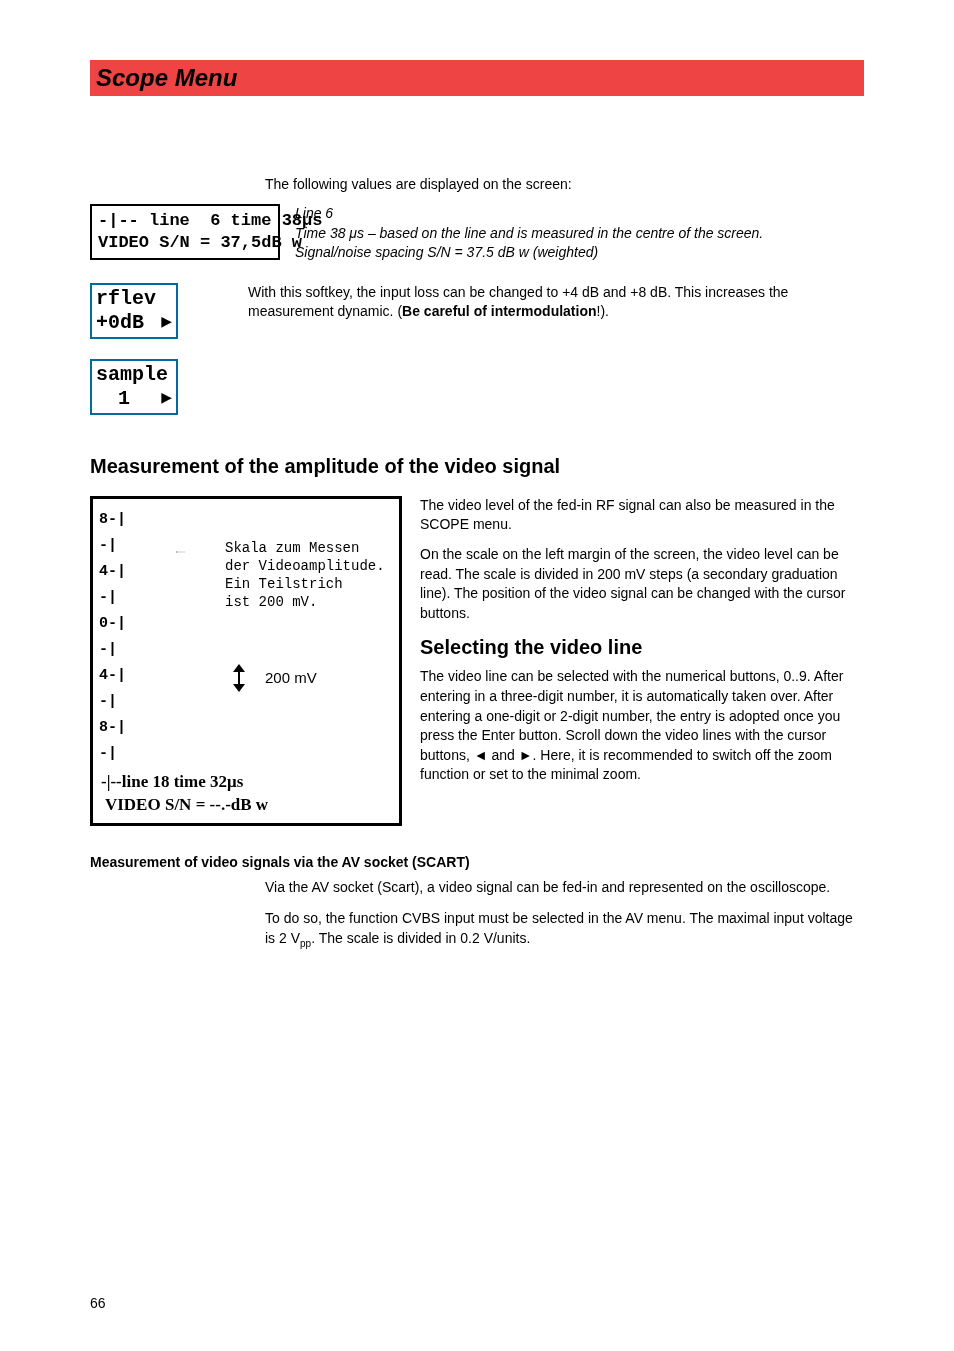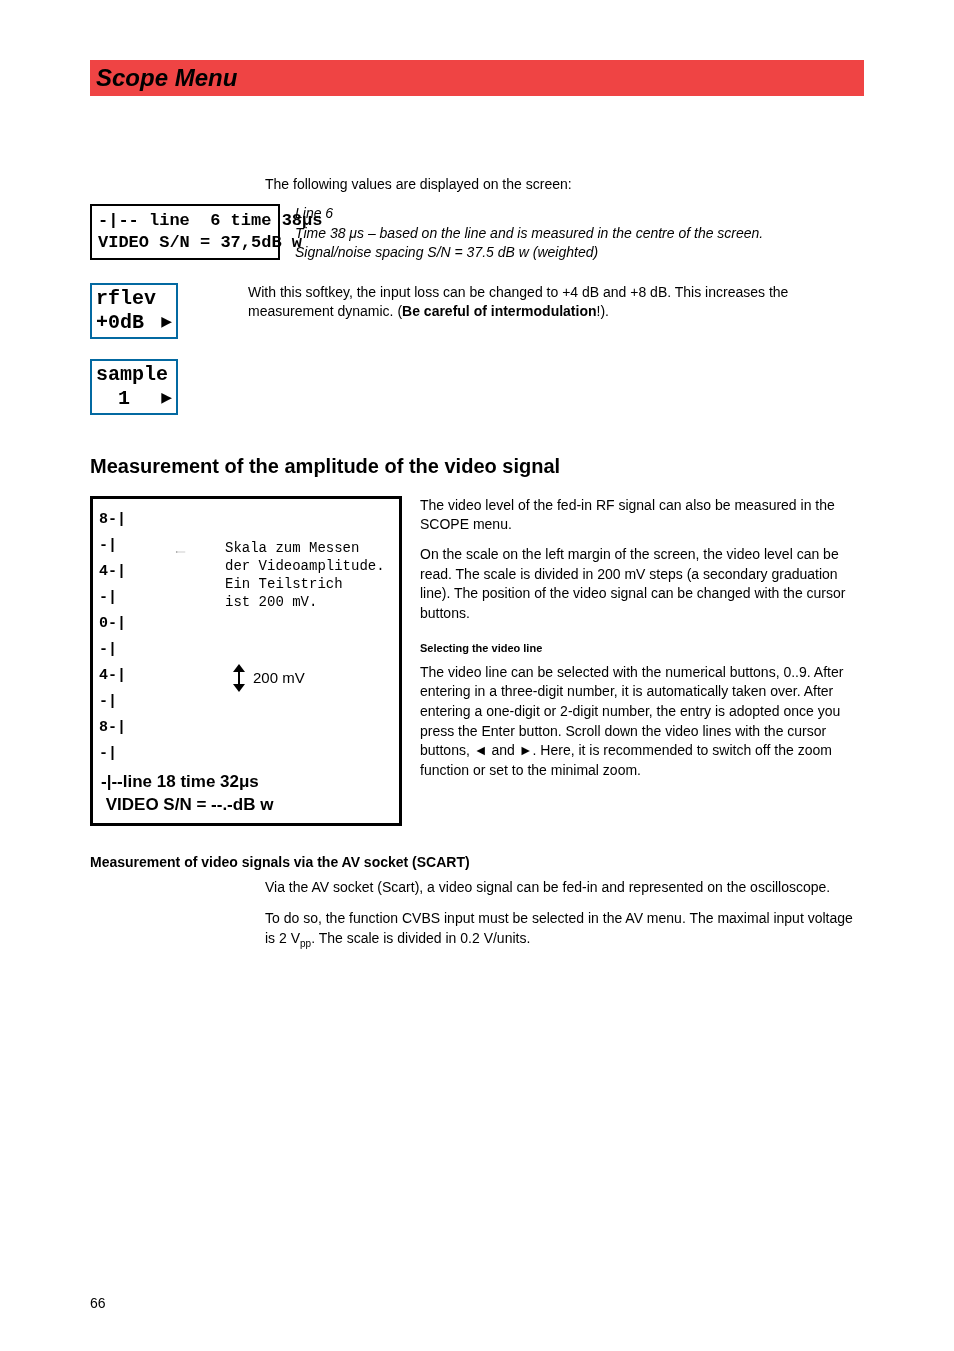--- a/index.html
+++ b/index.html
@@ -82,23 +82,23 @@
     .italic {
       font-style: italic;
     }
     h2 {
       font-size: 20px;
       font-weight: bold;
       margin-top: 40px;
       margin-bottom: 18px;
     }
     h3 {
-      font-size: 11px;
-      font-weight: bold;
-      margin-top: 18px;
+      font-size: 20px;
+      font-weight: bold;
+      margin-top: 10px;
       margin-bottom: 6px;
     }
     h4 {
       font-size: 14px;
       font-weight: bold;
       margin-top: 28px;
       margin-bottom: 8px;
     }
     .two-col {
       display: flex;
@@ -143,31 +143,31 @@
       height: 2px;
     }
     .scope-mv {
       position: absolute;
       left: 140px;
       top: 165px;
       font-family: Arial, sans-serif;
       font-size: 15px;
       display: flex;
       align-items: center;
-      gap: 8px;
+      gap: 20px;
     }
     .updown-arrow {
       font-size: 18px;
       line-height: 0.6;
     }
     .scope-bottom {
       position: absolute;
       left: 8px;
       bottom: 6px;
-      font-family: Liberation Sans, sans-serif;
+      font-family: Liberation Serif, serif;
       font-size: 17px;
       font-weight: bold;
       line-height: 1.35;
       white-space: pre;
     }
     .right-col {
       flex: 1;
       font-size: 14px;
       line-height: 1.4;
     }

